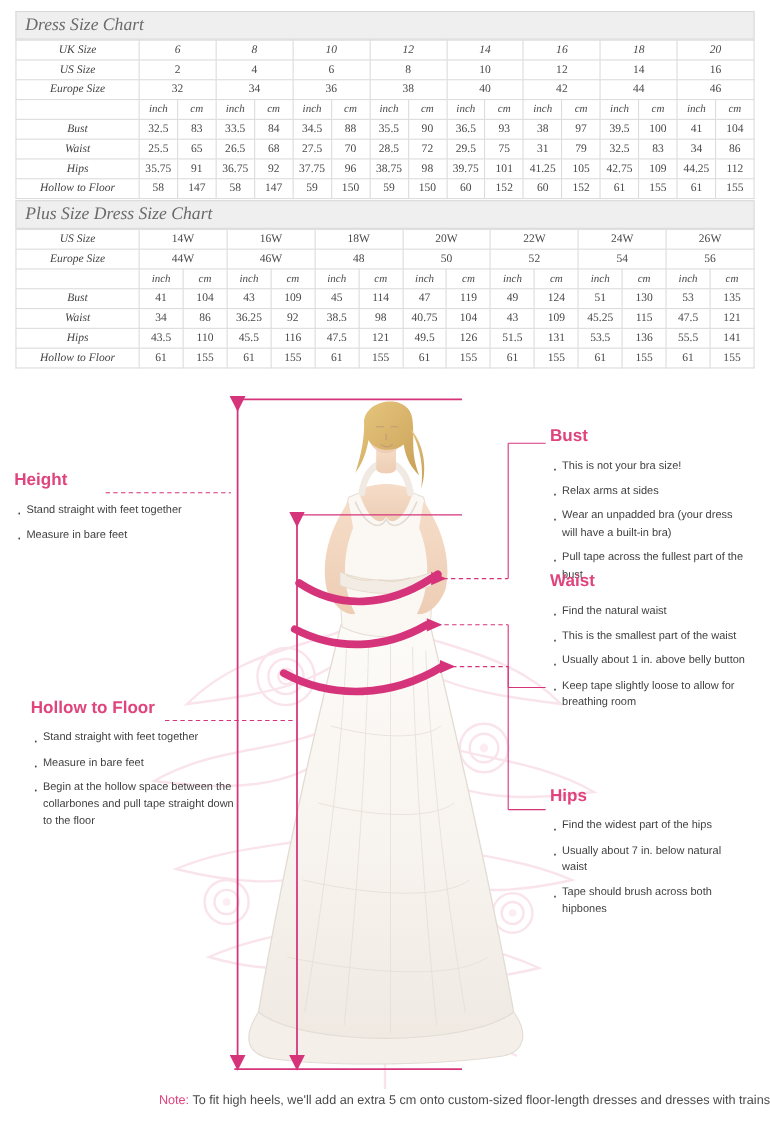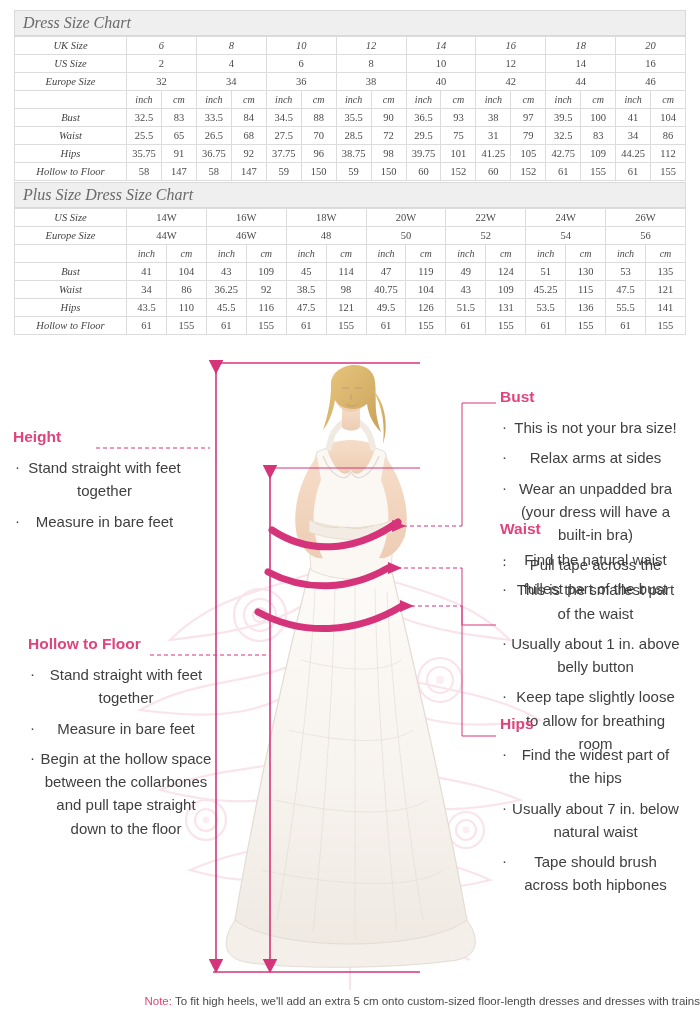--- a/index.html
+++ b/index.html
@@ -67,24 +67,23 @@
     color: #e0447d;
     font-size: 15.5px;
     font-weight: bold;
     font-family: "Liberation Sans", sans-serif;
   }
   .callout ul { margin: 0; padding: 0; list-style: none; }
   .callout li {
     position: relative;
     padding-left: 11px;
     margin-bottom: 7px;
-    font-size: 15px;
+    font-size: 10px;
     line-height: 1.55;
     color: #3f3f3f;
-    text-align: center;
   }
   .callout li:before {
     content: "·";
     position: absolute;
     left: 2px; top: -1px;
     font-size: 15px;
     color: #3f3f3f;
   }
 
   #c-height { left: 13px; top: 88px; width: 172px; }

